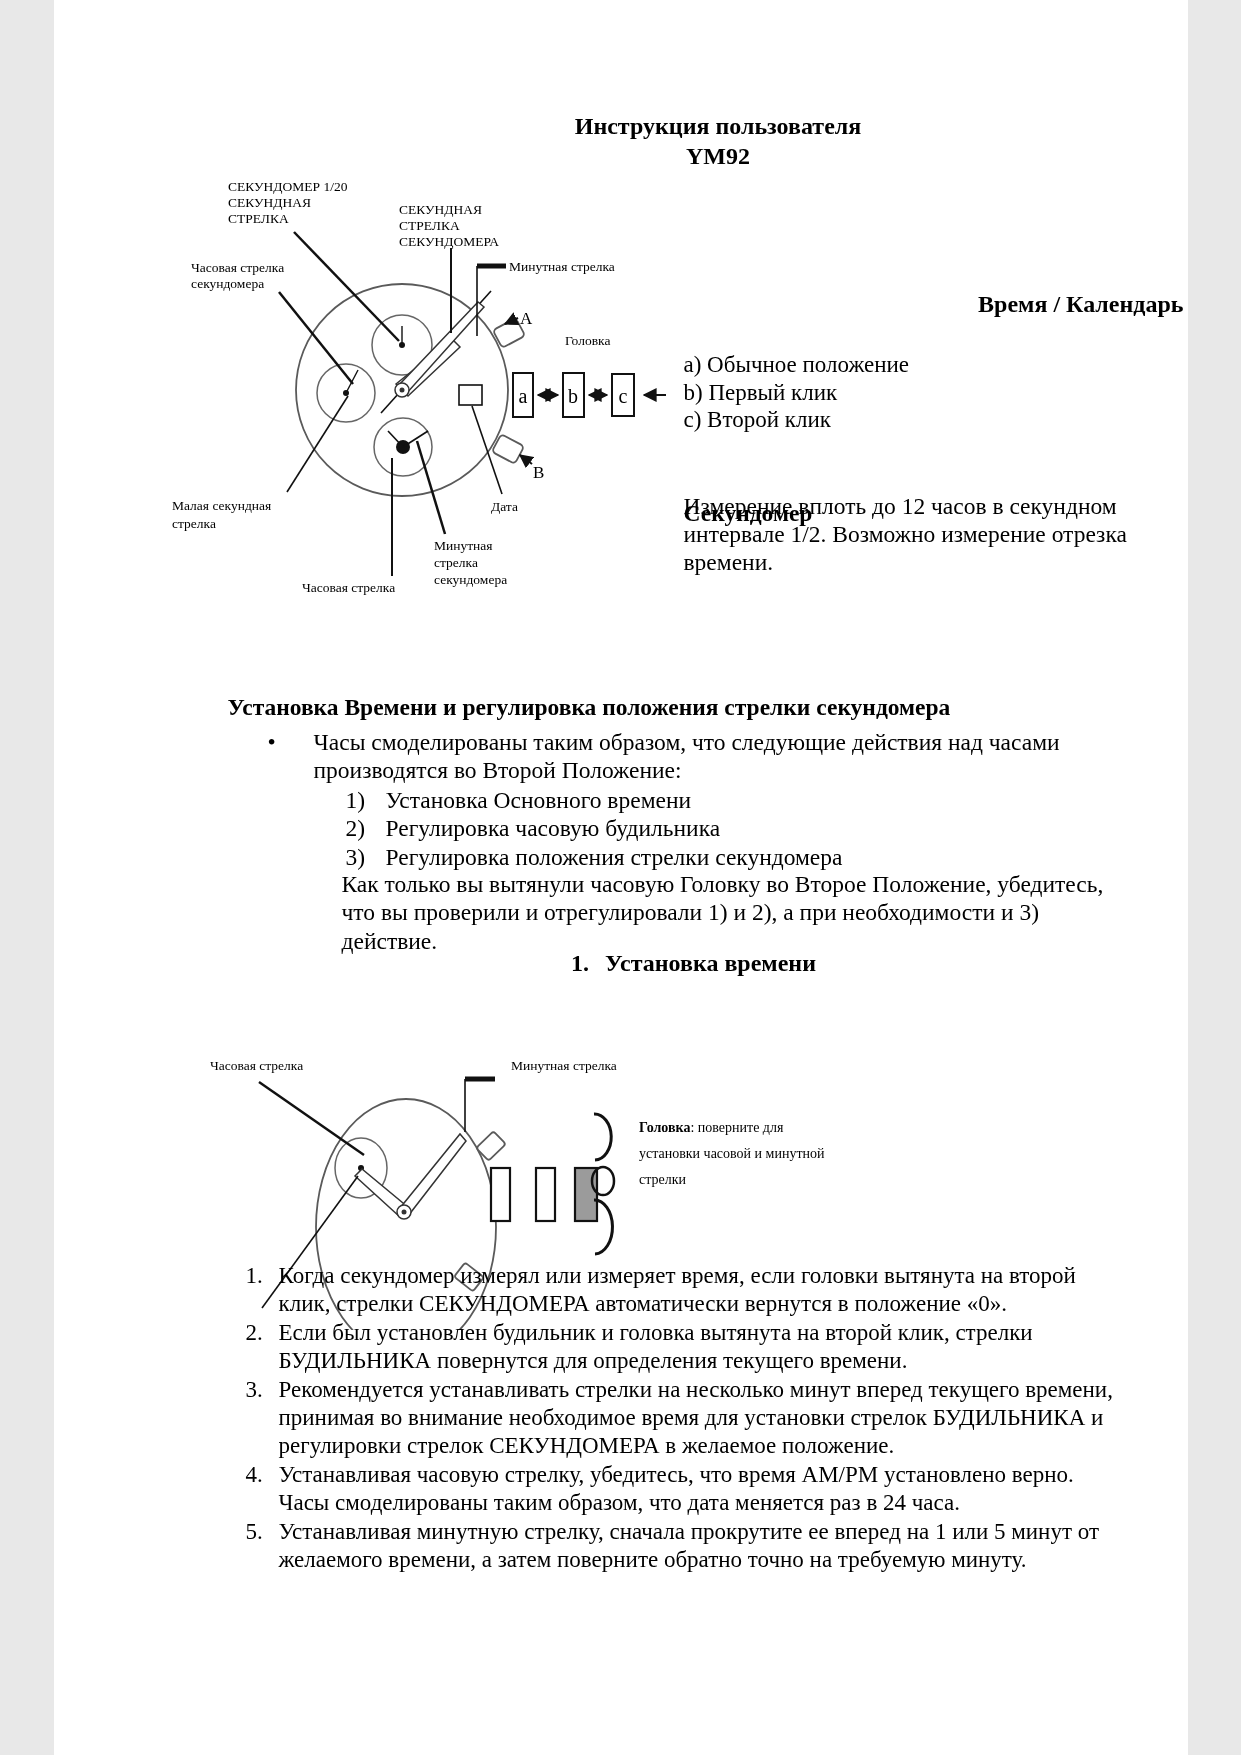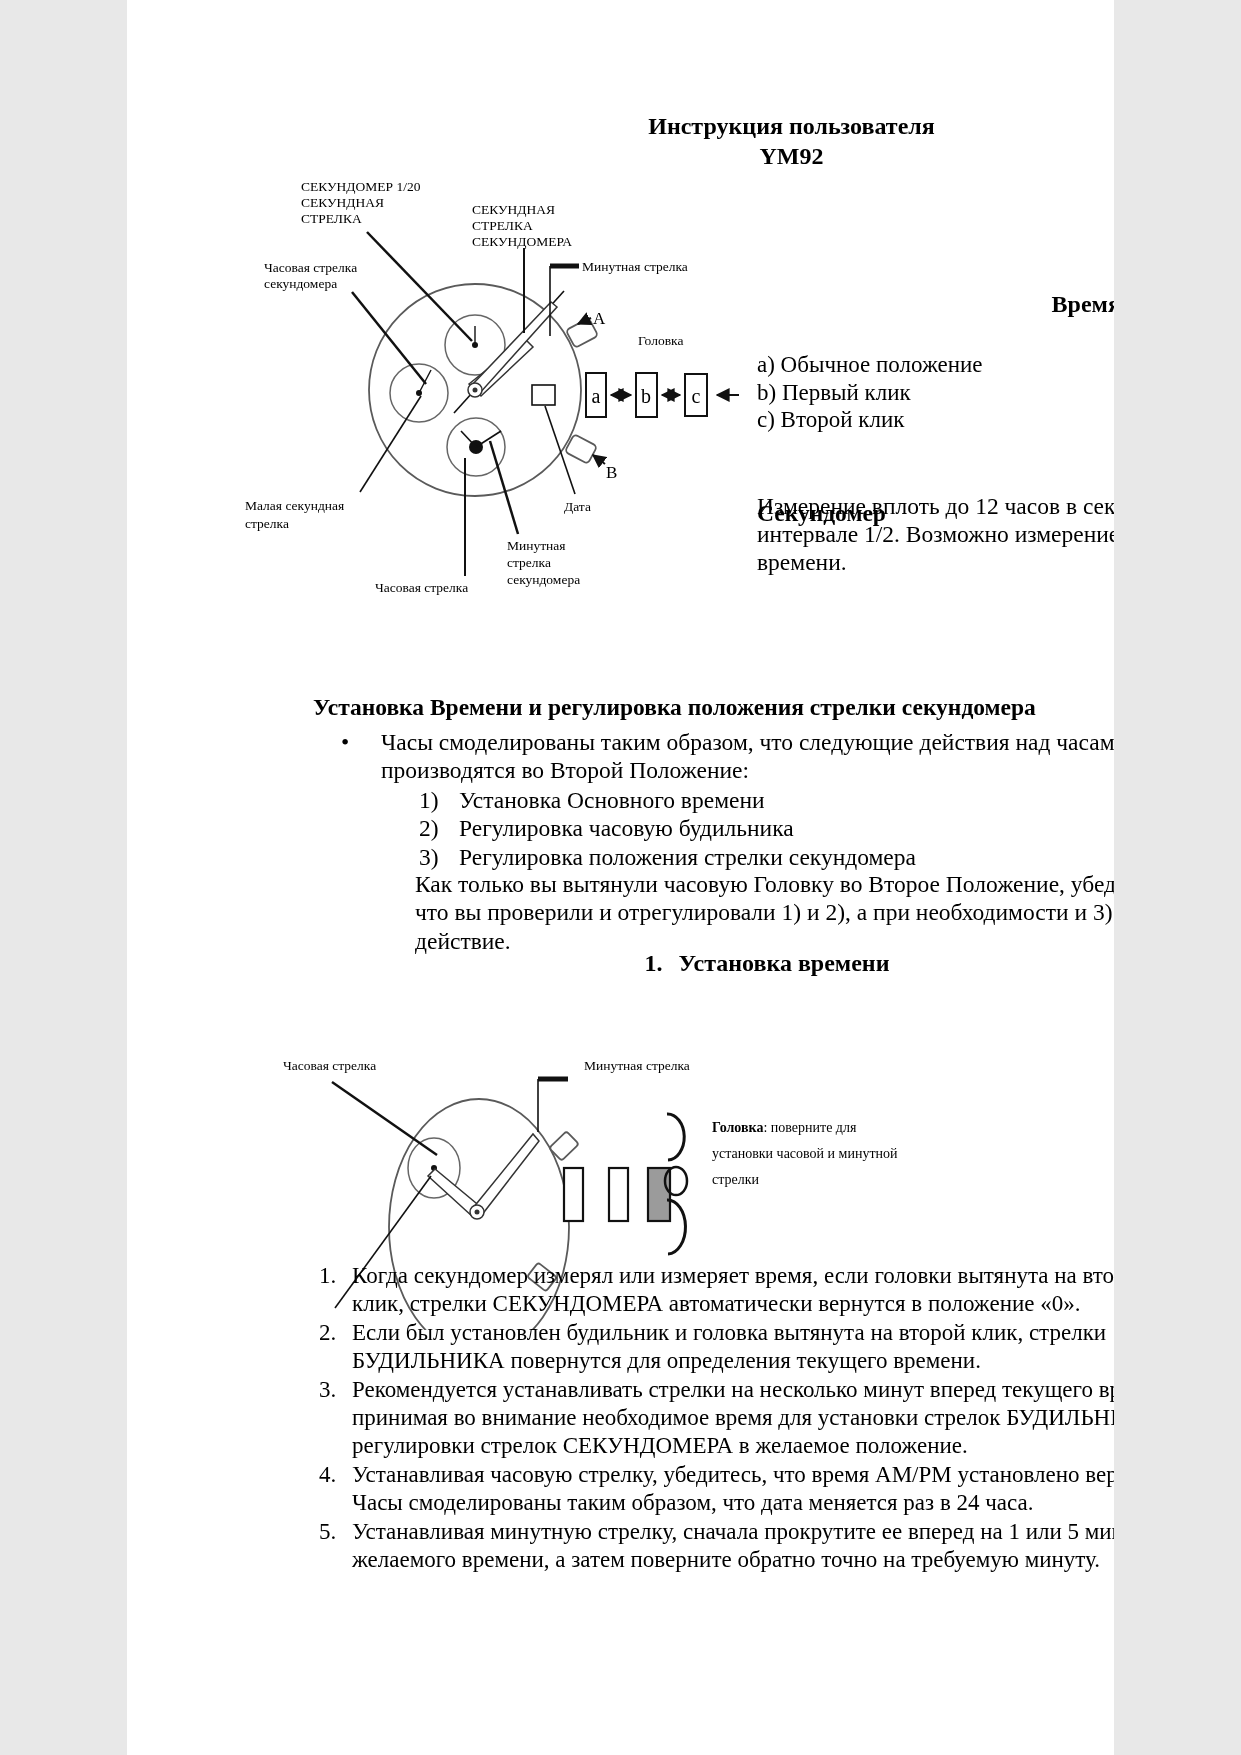--- a/index.html
+++ b/index.html
@@ -1,37 +1,37 @@
 <!DOCTYPE html>
 <html><head>
 <meta charset="utf-8">
 <style>
   html,body{margin:0;padding:0;background:#e8e8e8;}
   .page{
     position:relative;
-    width:987px;height:1755px;
+    width:1134px;height:1755px;
     margin:0 auto;
     background:#ffffff;
     font-family:"Liberation Serif", serif;
     color:#000;
     overflow:hidden;
   }
   .abs{position:absolute;}
   .title-block{left:88px;top:111px;width:1153px;text-align:center;
     font-size:24px;font-weight:bold;line-height:30px;}
   .rc-heading{left:630px;top:291px;width:500px;text-align:right;
     font-size:24px;font-weight:bold;}
   .rc-items{left:630px;top:351px;font-size:23px;line-height:27.7px;}
   .rc-sub{left:630px;top:464px;font-size:23.5px;font-weight:bold;margin-top:36px;}
   .rc-body{left:630px;top:492px;width:490px;font-size:23.5px;line-height:28px;}
-  .mid-heading{left:174px;top:694px;font-size:23.5px;font-weight:bold;margin-left:12px;}
+  .mid-heading{left:174px;top:694px;font-size:23.5px;font-weight:bold;}
   .bullet-row{left:214px;top:728px;width:870px;display:flex;
     font-size:23.5px;line-height:28.4px;}
   .bullet-marker{width:40px;flex:0 0 40px;}
-  .bullet-text{width:830px;}
+  .bullet-text{width:830px;margin-left:6px;}
   .subitems{left:292px;top:786px;font-size:23.5px;line-height:28.4px;}
   .subitem{display:flex;}
   .subitem .num{width:40px;flex:0 0 40px;}
   .note{left:288px;top:870px;width:782px;font-size:23.5px;line-height:28.4px;}
   .sec1-heading{left:40px;top:950px;width:1200px;text-align:center;
     font-size:24px;font-weight:bold;}
   .sec1-heading .inner{display:inline-flex;gap:16px;}
   .steps{left:192px;top:1262px;width:880px;font-size:23px;line-height:28.4px;}
   .step{display:flex;}
   .step .num{width:33px;flex:0 0 33px;}

